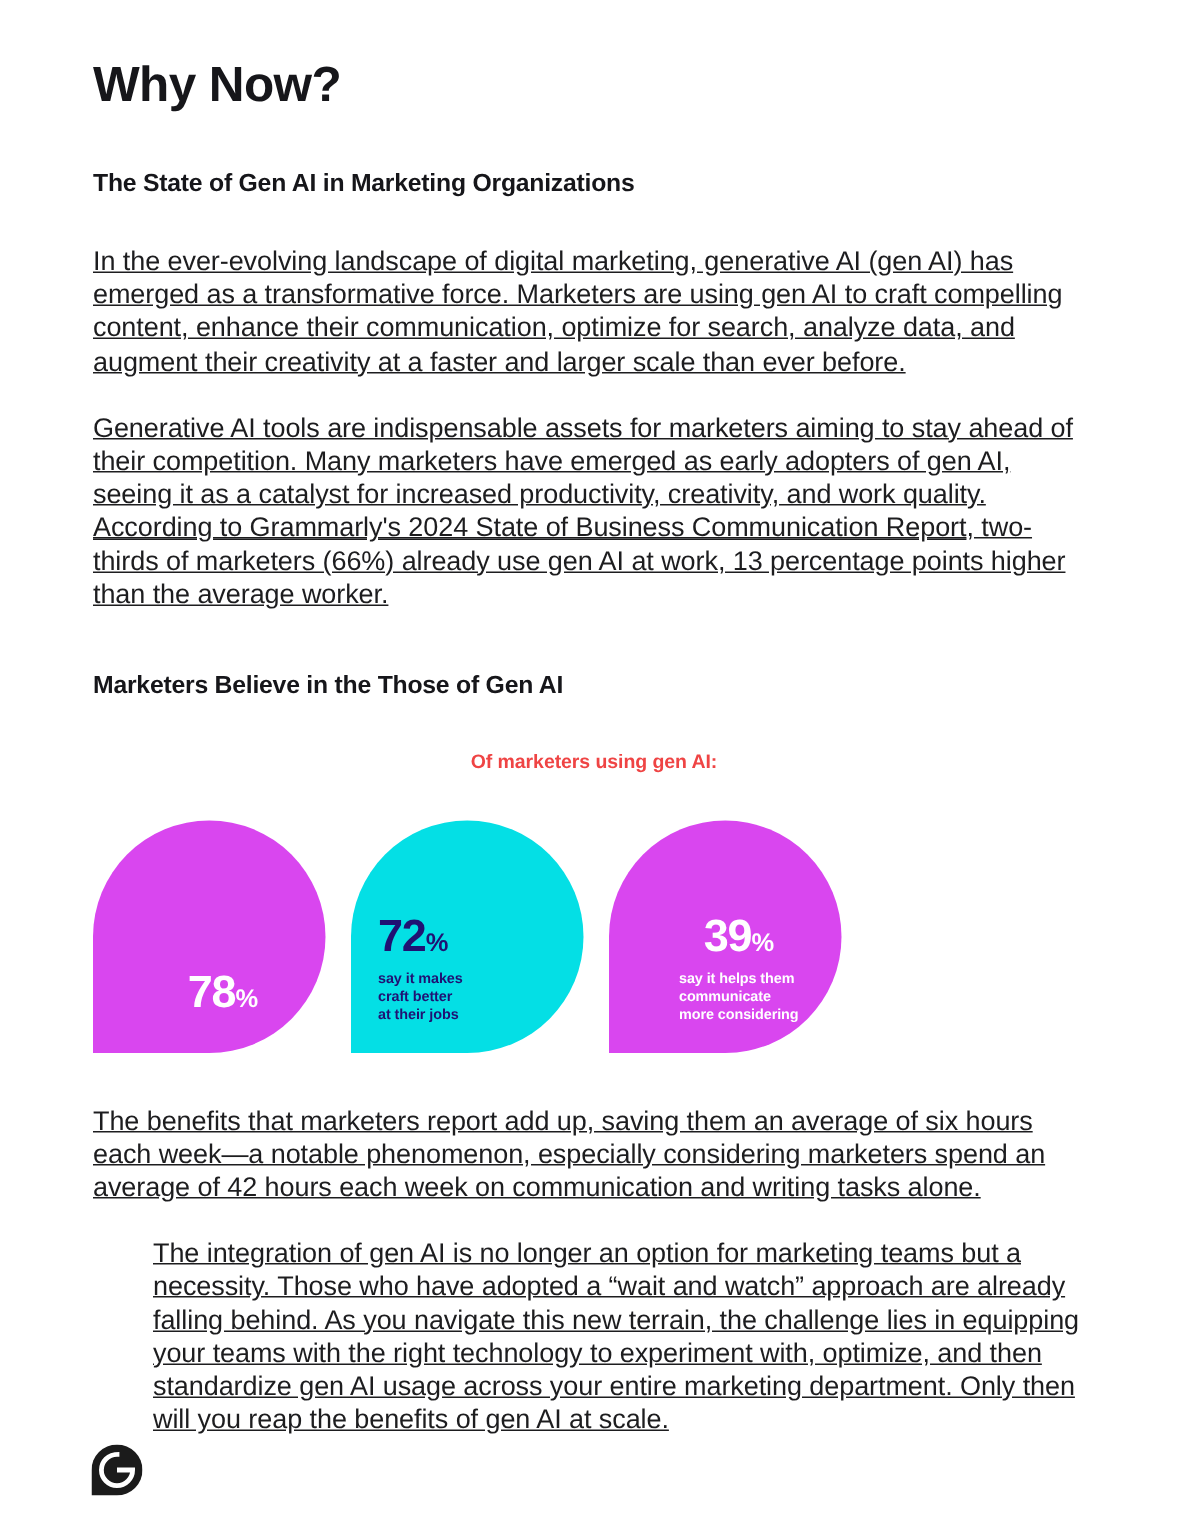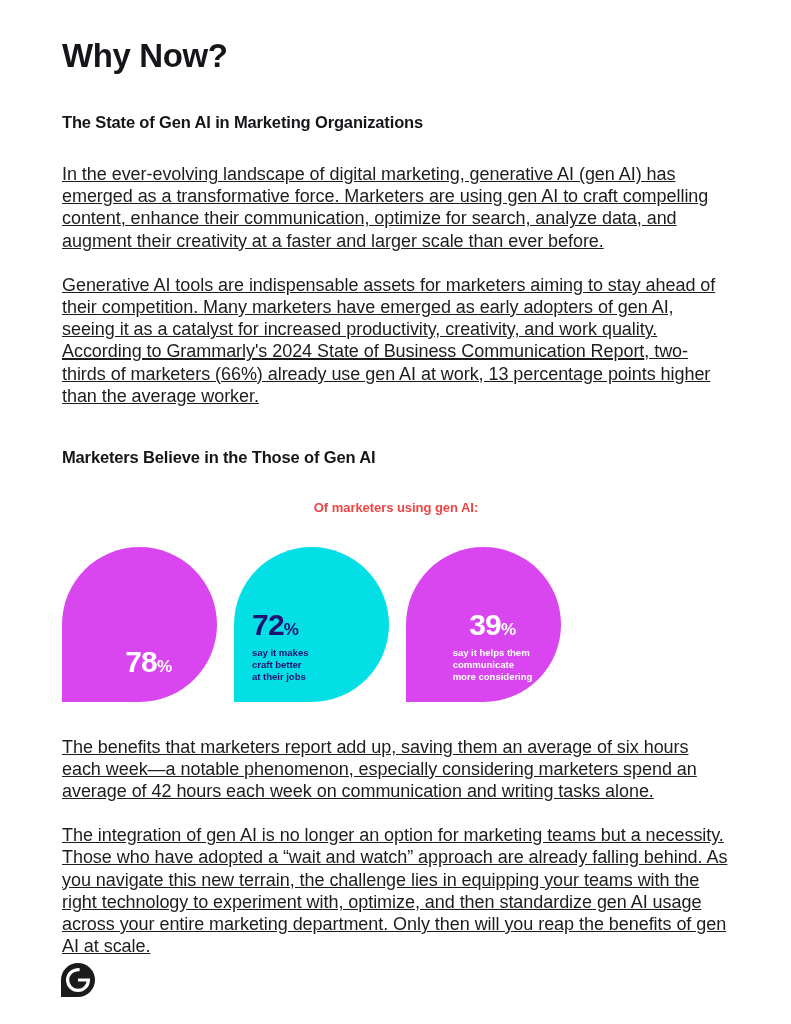--- a/index.html
+++ b/index.html
@@ -65,21 +65,21 @@
 
   
   p.body-text {
     font-size: 18px;
     line-height: 22.2px;
     color: #1d1d1f;
     margin: 0 0 22px 0;
     letter-spacing: -0.05px;
     text-decoration: underline;
   }
-  p.body-text:last-child { margin-bottom: 0; }
+  p.body-text:last-child { margin-bottom: 0; margin-left: 40px; }
 
   a.inline-link {
     color: #1d1d1f;
     text-decoration: underline;
     text-underline-offset: 2px;
   }
 
   
   .stats-row {
     display: flex;

